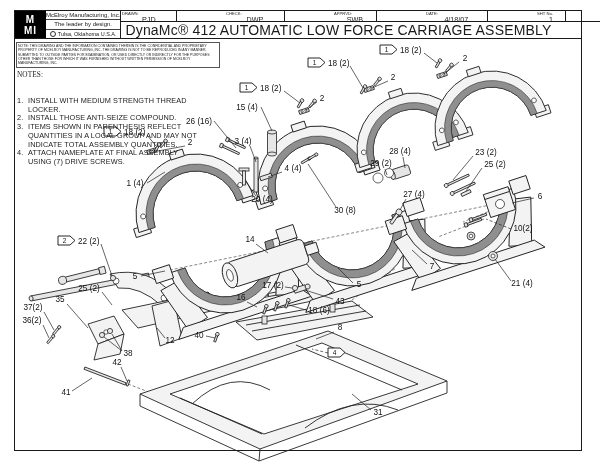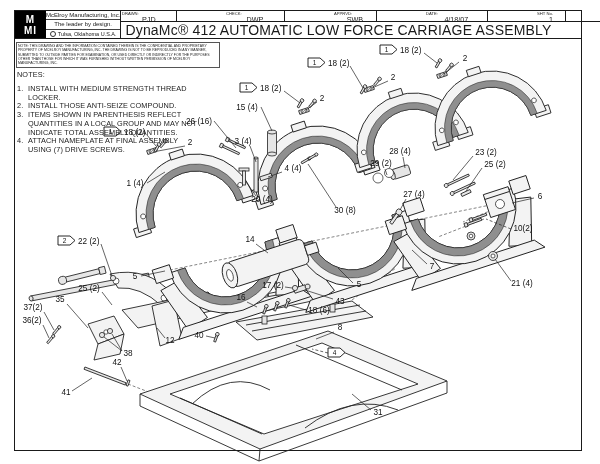--- a/index.html
+++ b/index.html
@@ -29,21 +29,21 @@
   .tb-row2{flex:1;display:flex;align-items:center;padding-left:4px;
       font-size:14px;letter-spacing:0.2px;white-space:nowrap;}
   
   .prop{position:absolute;left:16px;top:42px;width:204px;height:26px;
         border:0.8px solid #555;box-sizing:border-box;overflow:hidden;}
   .prop-inner{width:398px;font-size:7px;line-height:1.25;transform:scale(0.5);
         transform-origin:0 0;padding:1px 2px;color:#222;text-transform:uppercase;}
   
   .notes{position:absolute;left:17px;top:71px;width:180px;font-size:7.3px;line-height:1.2;
          letter-spacing:0.1px;}
-  .notes-heading{margin-bottom:5px;}
+  .notes-heading{margin-bottom:17px;font-family:Liberation Serif, serif;}
   .note-item{display:flex;}
   .note-item .num{width:11px;flex-shrink:0;}
   .note-item .txt{flex:1;}
   
   #diagram-svg{position:absolute;left:0;top:0;}
   .part{fill:#f3f3f3;stroke:#222;stroke-width:0.9;}
   .band{fill:#8f8f8f;stroke:#222;stroke-width:0.5;}
   .hw{fill:#e6e6e6;stroke:#222;stroke-width:0.8;}
   .hole{fill:#fff;stroke:#222;stroke-width:0.7;}
   .edge{fill:none;stroke:#222;stroke-width:0.9;}

